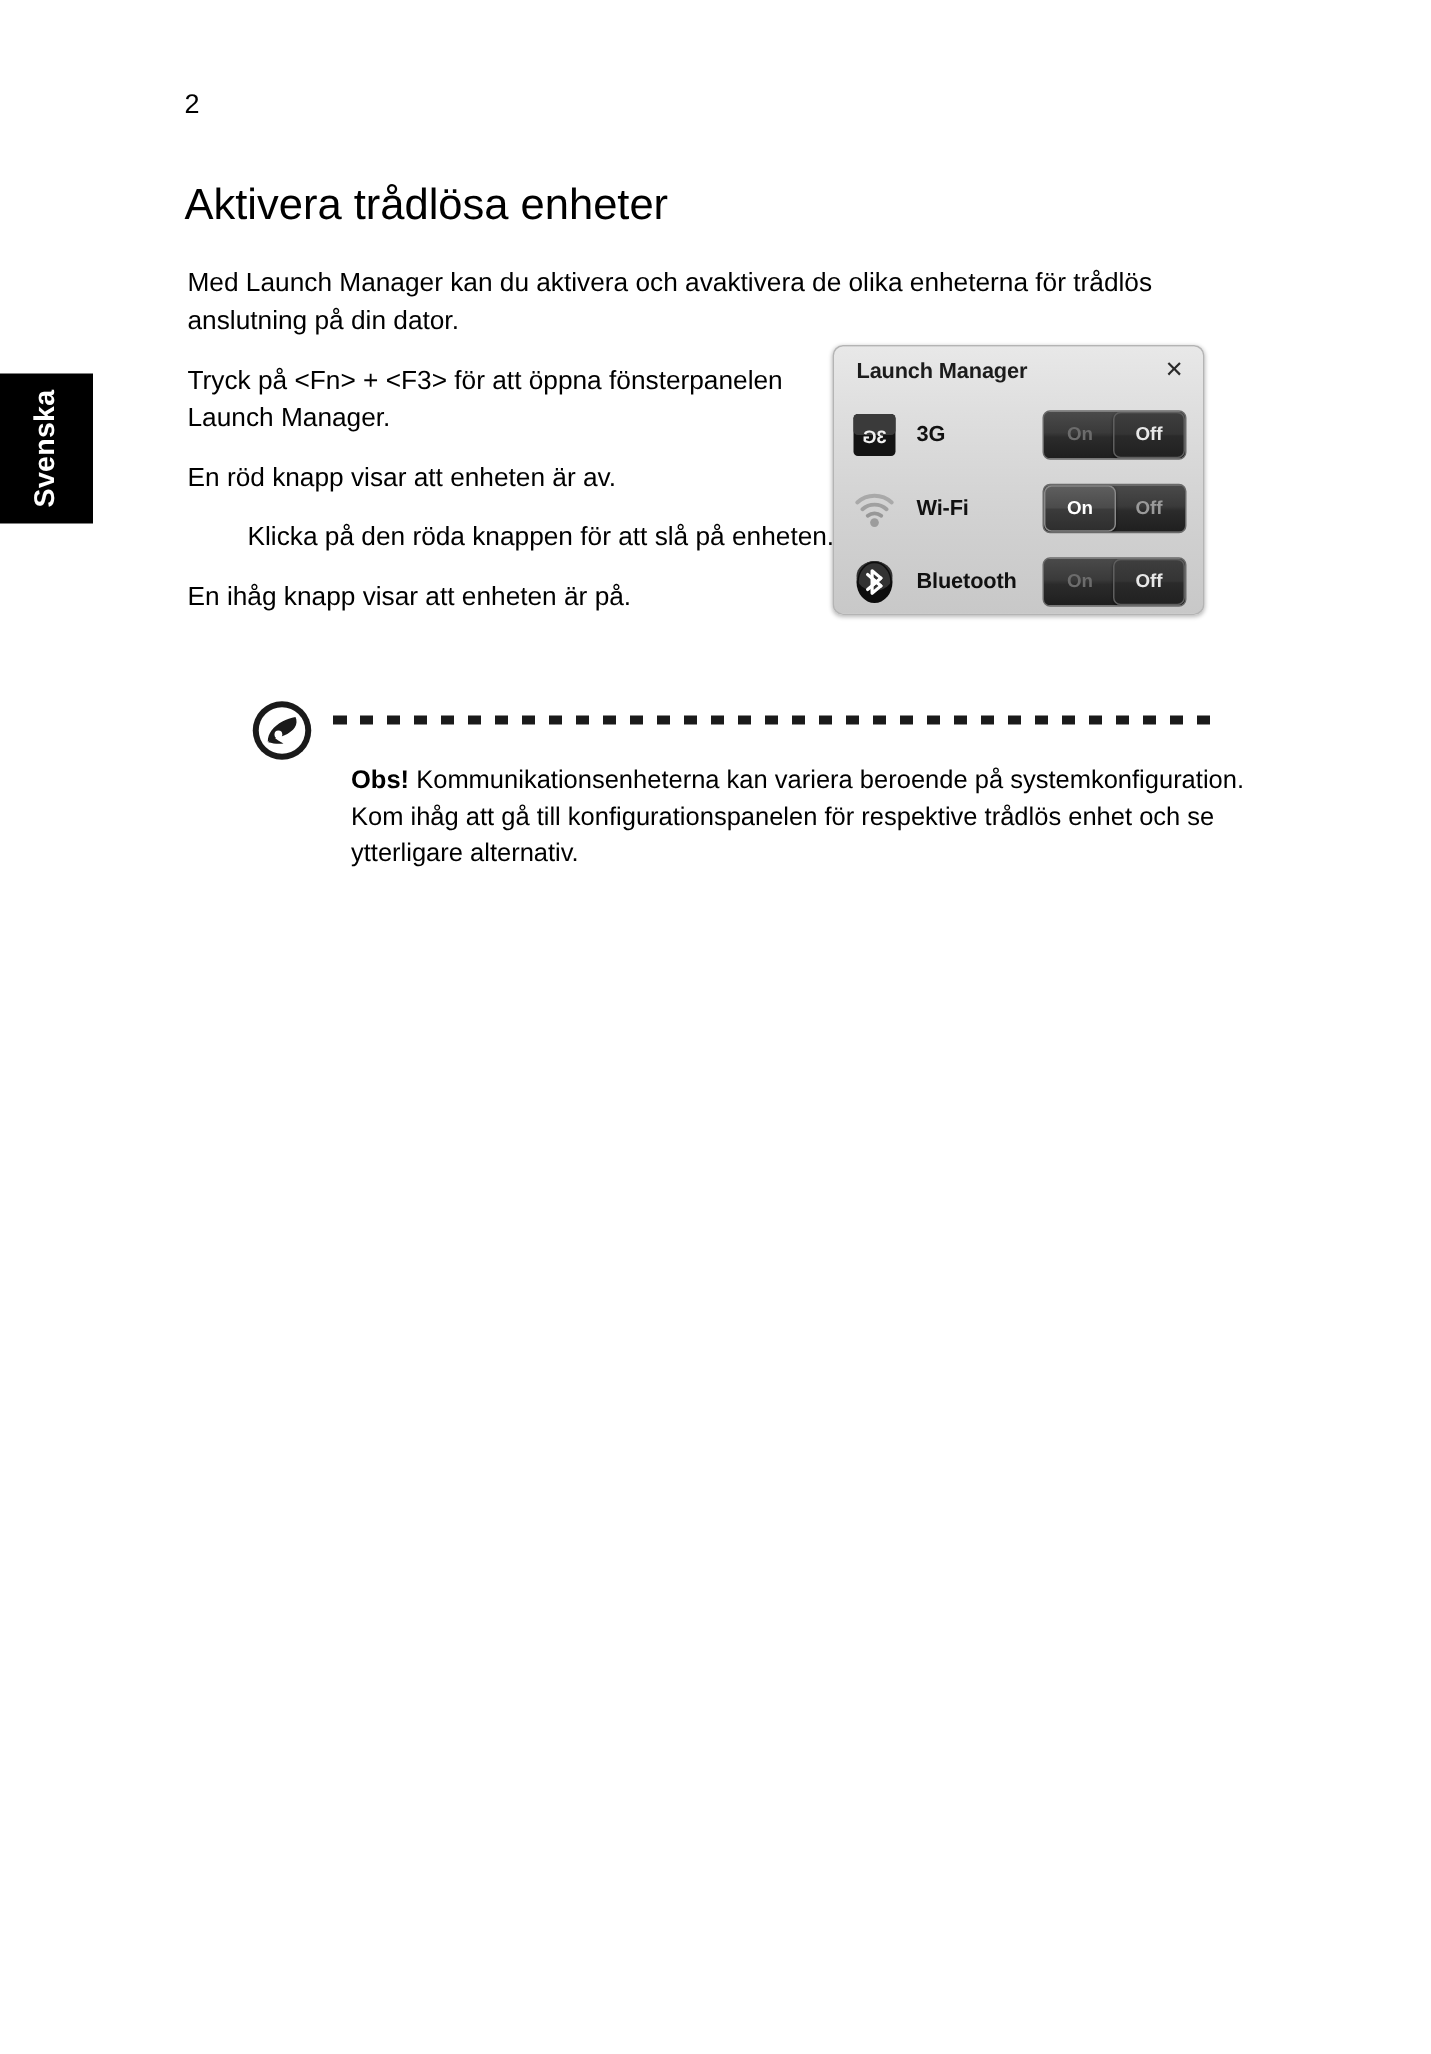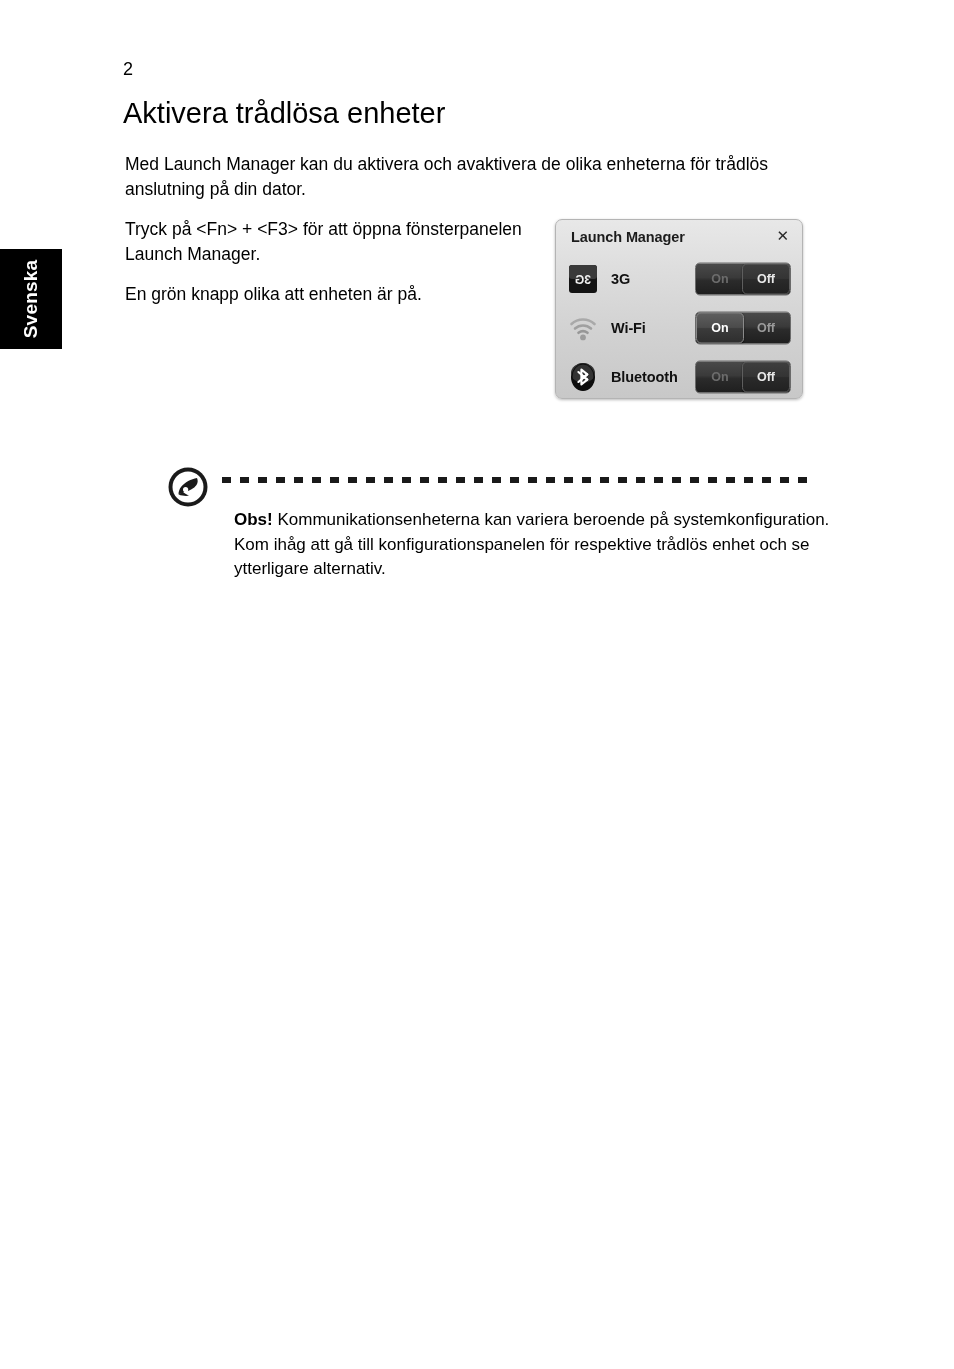--- a/index.html
+++ b/index.html
@@ -43,21 +43,21 @@
     position: absolute;
     left: 123px;
     top: 58px;
     font-size: 18px;
     line-height: 22px;
   }
 
   #content {
     position: absolute;
     left: 123px;
-    top: 96px;
+    top: 120px;
     width: 690px;
   }
 
   h1#page-title {
     margin: 0 0 22px 0;
     font-size: 29px;
     font-weight: normal;
     line-height: 34px;
     letter-spacing: 0px;
   }
@@ -112,21 +112,21 @@
     font-size: 17px;
     line-height: 24.5px;
     margin: 17px;
   }
   #note-text .note-lead { font-weight: bold; }
 
   
   #launch-manager {
     position: absolute;
     left: 555px;
-    top: 219px;
+    top: 230px;
     width: 248px;
     height: 180px;
     border-radius: 7px;
     background: linear-gradient(to bottom, #e8e8e8 0%, #dedede 26%, #d2d2d2 62%, #c8c8c8 100%);
     border: 1px solid #b4b4b4;
     box-shadow: 0 1px 3px rgba(0,0,0,0.28);
     box-sizing: border-box;
   }
   #lm-titlebar {
     position: relative;
@@ -232,22 +232,24 @@
 <div id="page-number">2</div>
 
 <div id="content">
 
   <h1 id="page-title">Aktivera trådlösa enheter</h1>
 
   <p class="body-para">Med Launch Manager kan du aktivera och avaktivera de olika enheterna för trådlös anslutning på din dator.</p>
 
   <p class="body-para narrow"><span>Tryck på &lt;</span><span class="kbd">Fn</span><span>&gt; + &lt;</span><span class="kbd">F3</span><span>&gt; för att öppna fönsterpanelen Launch Manager.</span></p>
 
-
-  <p class="body-para tight">En grön knapp olika att enheten är på.</p>
+  <p class="body-para tight">En röd knapp visar att enheten är av.</p>
+  <p class="indent">Klicka på den röda knappen för att slå på enheten.</p>
+
+  <p class="body-para tight">En ihåg knapp visar att enheten är på.</p>
 
 </div>
 
 <div id="note-block">
 
   <span id="note-icon">
     <svg viewBox="0 0 42 42" width="42" height="42" aria-hidden="true">
       <circle cx="21" cy="21" r="19.5" fill="#1a1a1a"></circle>
       <circle cx="21" cy="21" r="15.5" fill="#ffffff"></circle>
       <path d="M30 12 C24 13 18 16 14 21 C12.5 23 11.5 25.5 11.5 28.5 C14 27 16 26 18.5 25.5

